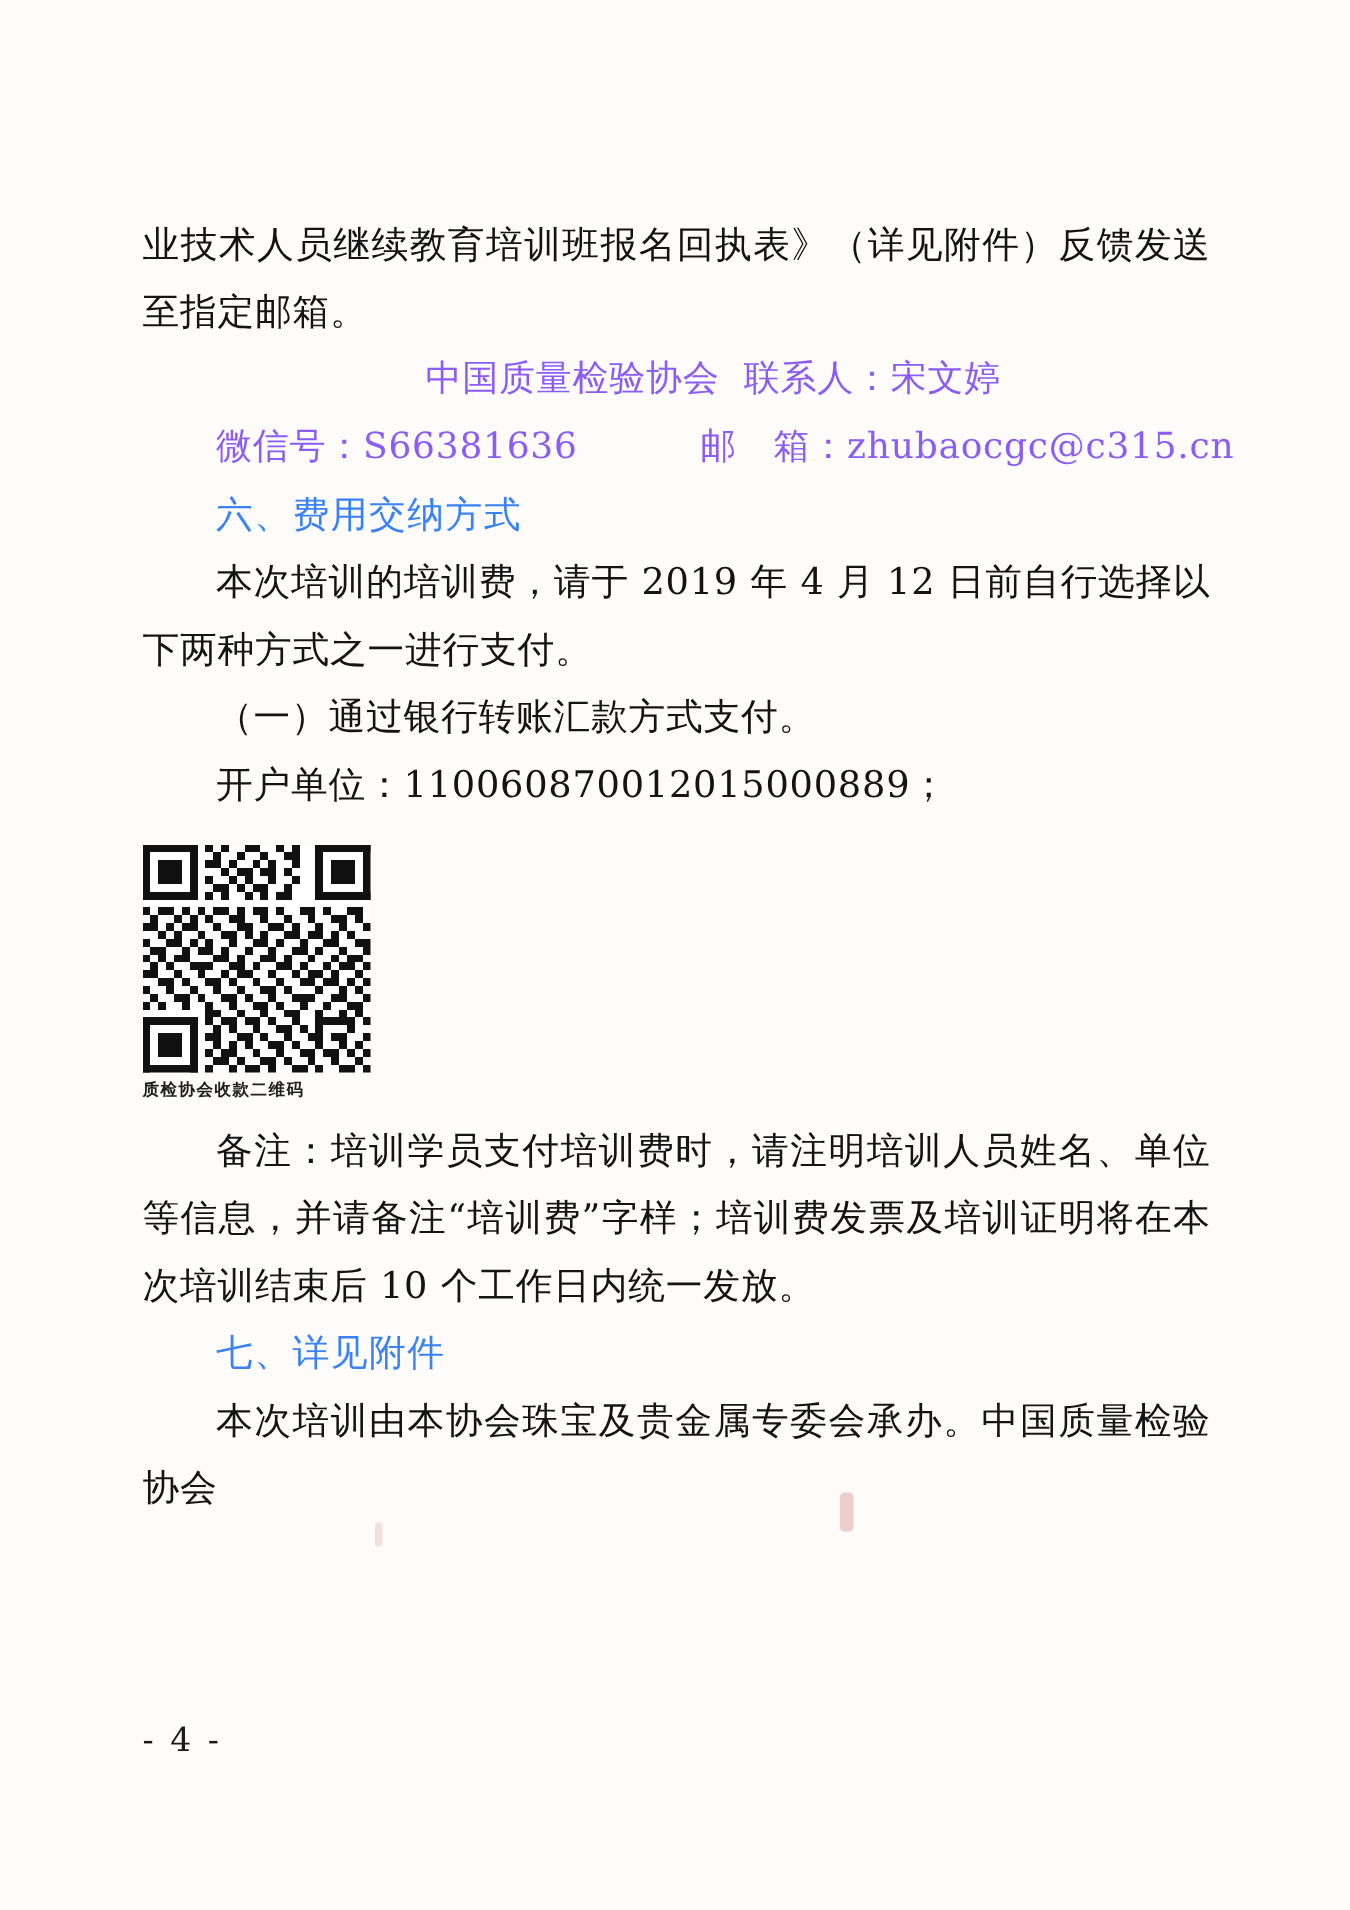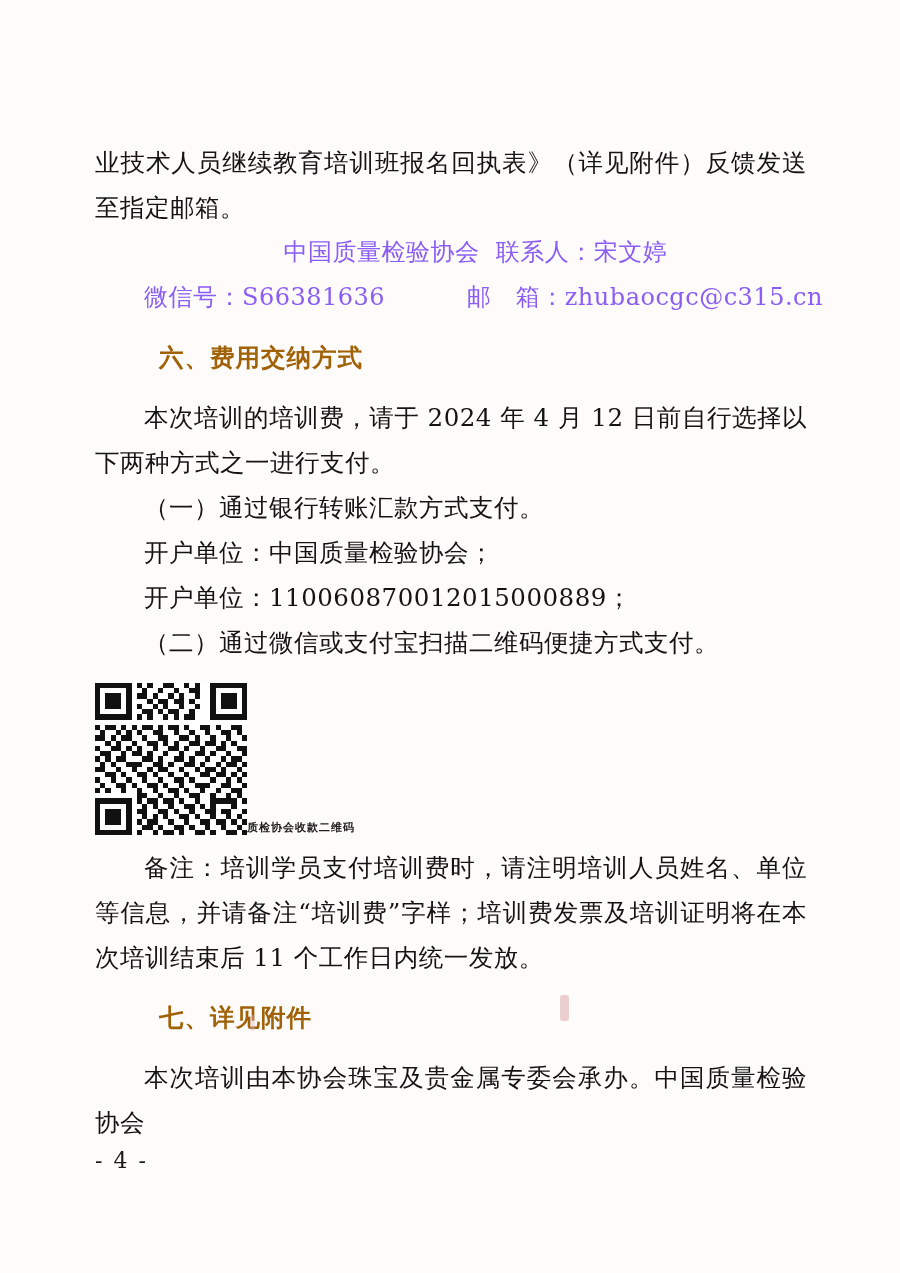--- a/index.html
+++ b/index.html
@@ -35,42 +35,42 @@
     margin: 0 0 0 0;
     text-align: justify;
     text-justify: inter-ideograph;
     color: #141414;
   }
   .indent {
     text-indent: 49px;
   }
   .heading {
     font-family: "DejaVu Sans", "Liberation Sans", sans-serif;
-    font-weight: bold;
+    font-weight: normal;
     font-size: 24.5px;
     line-height: 45px;
     text-indent: 49px;
     letter-spacing: 1px;
-    color: #a16207;
-    margin: 15px;
+    color: #3b82f6;
+    margin: 0;
   }
   .contact-line {
     font-size: 24px;
     line-height: 45px;
     text-indent: 49px;
     letter-spacing: 0.5px;
     white-space: pre;
     color: #8b5cf6;
     text-align: center;
   }
   .qr-wrap {
     width: 100%;
     display: flex;
-    flex-direction: row;
-    align-items: flex-end;
+    flex-direction: column;
+    align-items: flex-start;
     margin-top: 18px;
     margin-bottom: 10px;
   }
   .qr-code {
     width: 152px;
     height: 152px;
     display: block;
     image-rendering: pixelated;
   }
   .qr-caption {
@@ -120,30 +120,28 @@
 
     <p class="para">业技术人员继续教育培训班报名回执表》（详见附件）反馈发送至指定邮箱。</p>
 
     <div class="contact-line">中国质量检验协会  联系人：宋文婷</div>
 
 
     <div class="contact-line">微信号：S66381636　　　 邮　箱：zhubaocgc@c315.cn</div>
 
     <h2 class="heading">六、费用交纳方式</h2>
 
-    <p class="para indent">本次培训的培训费，请于 2024 年 4 月 12 日前自行选择以下两种方式之一进行支付。</p>
+    <p class="para indent">本次培训的培训费，请于 2019 年 4 月 12 日前自行选择以下两种方式之一进行支付。</p>
 
     <p class="para indent">（一）通过银行转账汇款方式支付。</p>
 
-    <p class="para indent">开户单位：中国质量检验协会；</p>
 
     <p class="para indent">开户单位：110060870012015000889；</p>
 
 
-    <p class="para indent">（二）通过微信或支付宝扫描二维码便捷方式支付。</p>
 
     <div class="qr-wrap">
       <svg class="qr-code" viewBox="0 0 29 29" shape-rendering="crispEdges" xmlns="http://www.w3.org/2000/svg">
         <rect width="29" height="29" fill="#ffffff"></rect>
         <g fill="#111111">
           <rect x="0" y="0" width="7" height="1"></rect>
             <rect x="0" y="6" width="7" height="1"></rect>
           <rect x="0" y="0" width="1" height="7"></rect>
             <rect x="6" y="0" width="1" height="7"></rect>
           <rect x="2" y="2" width="3" height="3"></rect>
@@ -378,21 +376,21 @@
             <rect x="16" y="28" width="1" height="1"></rect>
             <rect x="19" y="28" width="2" height="1"></rect>
             <rect x="22" y="28" width="1" height="1"></rect>
             <rect x="25" y="28" width="2" height="1"></rect>
             <rect x="28" y="28" width="1" height="1"></rect>
         </g>
       </svg>
       <div class="qr-caption">质检协会收款二维码</div>
     </div>
 
-    <p class="para indent">备注：培训学员支付培训费时，请注明培训人员姓名、单位等信息，并请备注“培训费”字样；培训费发票及培训证明将在本次培训结束后 11 个工作日内统一发放。</p>
+    <p class="para indent">备注：培训学员支付培训费时，请注明培训人员姓名、单位等信息，并请备注“培训费”字样；培训费发票及培训证明将在本次培训结束后 10 个工作日内统一发放。</p>
 
     <h2 class="heading">七、详见附件</h2>
 
     <p class="para indent">本次培训由本协会珠宝及贵金属专委会承办。中国质量检验协会</p>
 
   </div>
 
   <div class="faint-mark"></div>
   <div class="faint-mark2"></div>
 

